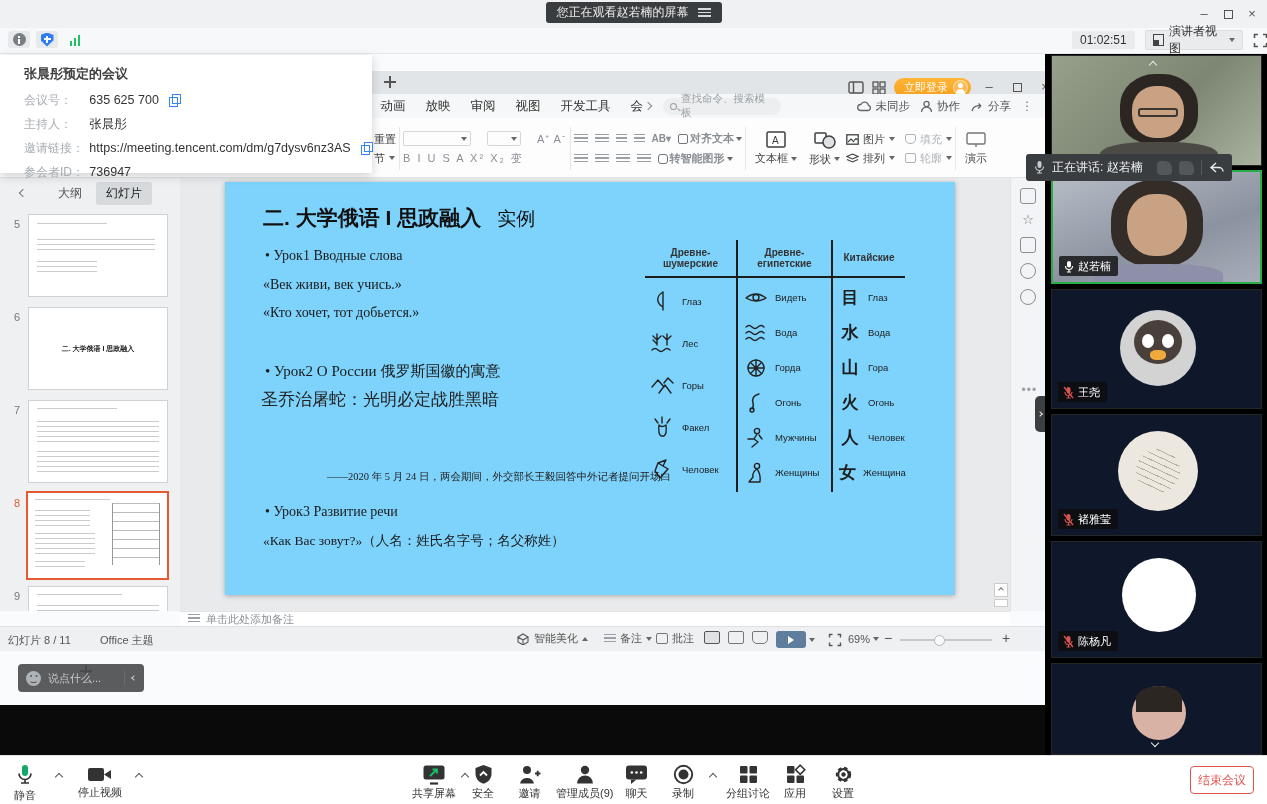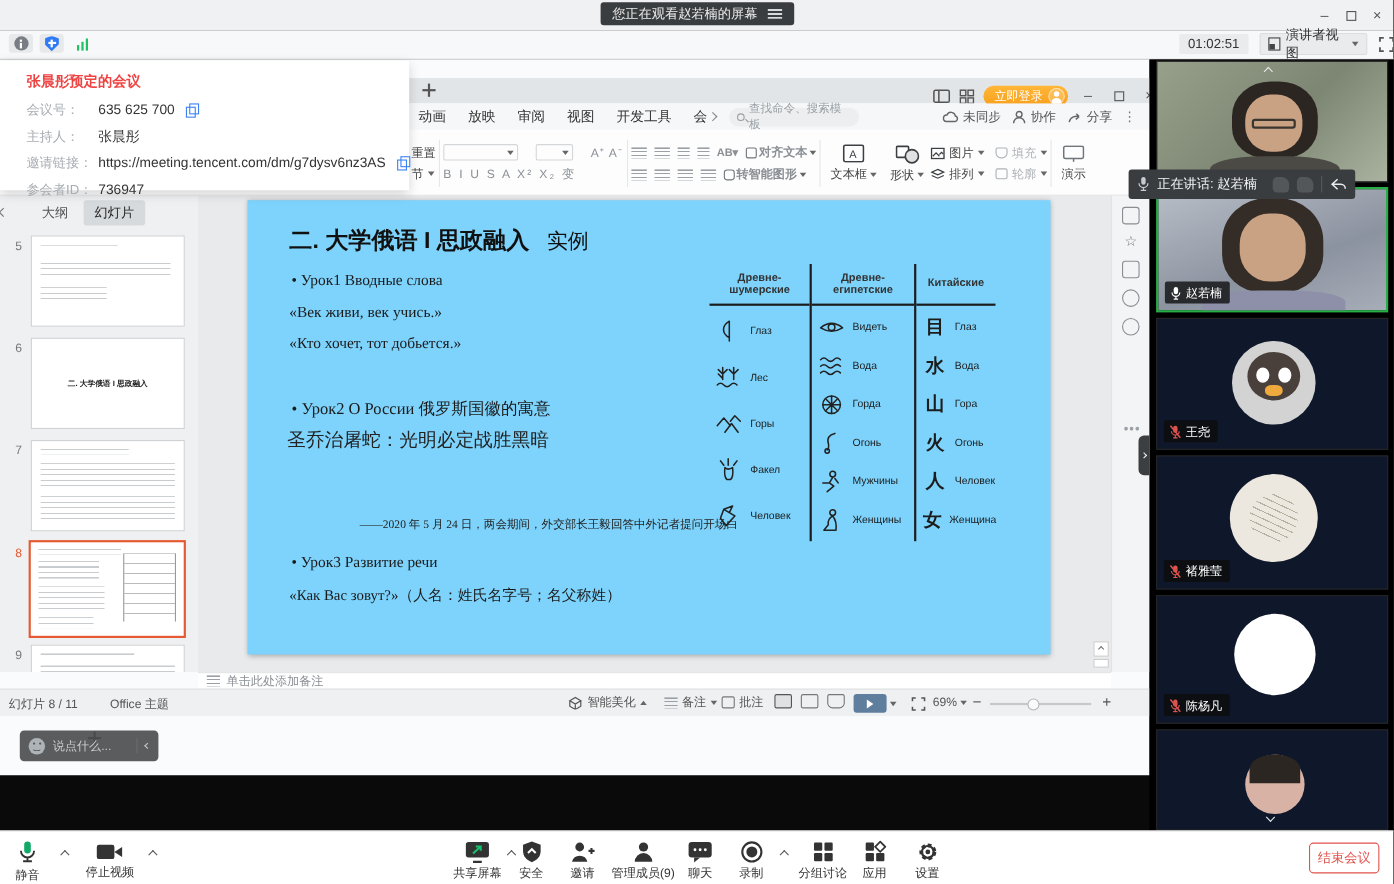--- a/index.html
+++ b/index.html
@@ -410,21 +410,21 @@
     <div class="rbig">
       <svg width="20" height="16">
           <rect x="1" y="1" width="18" height="11" rx="1.5" fill="none" stroke="#70757a" stroke-width="1.4"></rect>
           <line x1="10" y1="12" x2="10" y2="15" stroke="#70757a" stroke-width="1.4"></line>
         </svg>
       <span>演示</span>
     </div>
   </div>
 
   <div class="abs doc-left">
-    <div class="flex" style="height:30px;padding:0 0;gap:4px;">
+    <div class="flex" style="height:30px;padding:0 20px;gap:4px;">
       <span class="chev left" style="border-color:#777;margin-right:18px;"></span>
       <span class="paneltab">大纲</span>
       <span class="paneltab active">幻灯片</span>
     </div>
 
     <span class="thumbnum" style="top:40px;">5</span>
     <div class="thumb" style="top:36px;height:83px;">
       <div class="lines" style="left:8px;top:8px;width:70px;height:5px;"></div>
       <div class="lines" style="left:8px;top:24px;width:118px;height:14px;"></div>
       <div class="lines" style="left:8px;top:46px;width:60px;height:14px;"></div>
@@ -657,21 +657,21 @@
 
   <div class="abs plus-ico" style="left:80px;top:653px;z-index:39;"></div>
   <div class="abs chatov">
     <span class="smiley"></span>
     <span style="flex:1;">说点什么...</span>
     <span style="width:1px;height:14px;background:#6b6e71;"></span>
     <span class="chev left" style="border-color:#c9ccd0;width:4px;height:4px;"></span>
   </div>
 
   <div class="abs popup">
-    <div style="font-weight:bold;font-size:13px;color:#ef4444;margin-bottom:9px;">张晨彤预定的会议</div>
+    <div style="font-weight:bold;font-size:13px;color:#404040;margin-bottom:9px;">张晨彤预定的会议</div>
     <div style="margin-bottom:7px;">
       <span class="lab">会议号：</span>
       <span class="val">635 625 700</span>
       <span class="copyico"></span>
     </div>
     <div style="margin-bottom:7px;">
       <span class="lab">主持人：</span>
       <span class="val">张晨彤</span>
     </div>
     <div style="margin-bottom:7px;">

